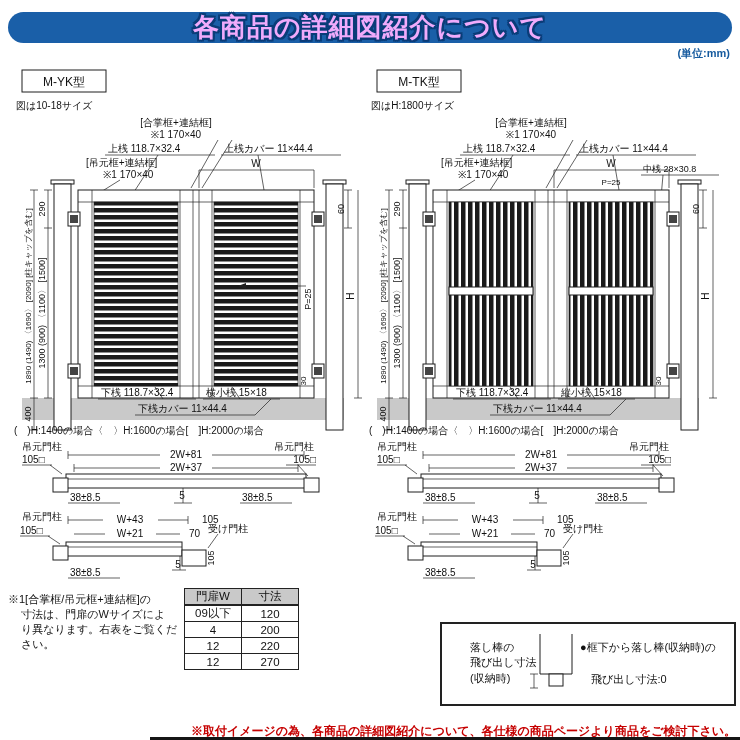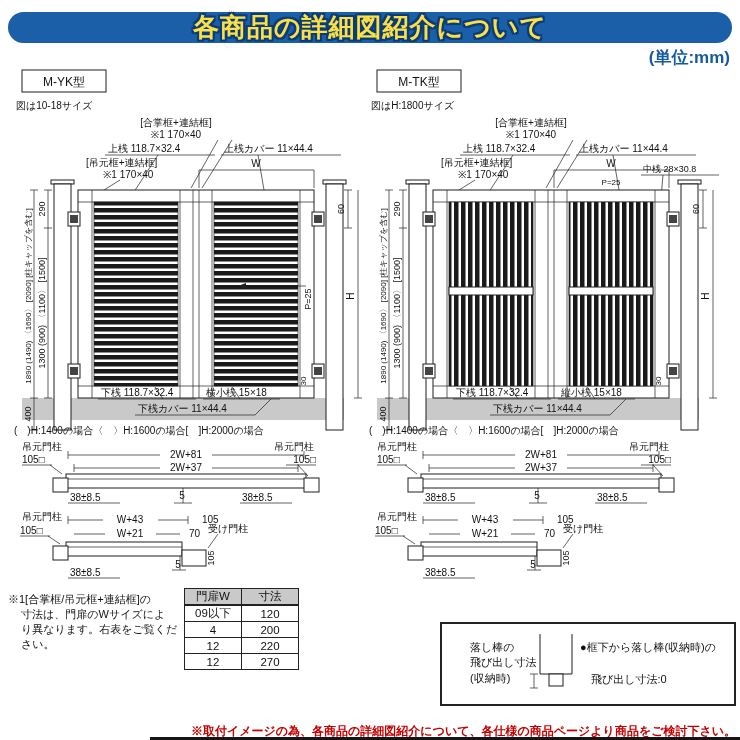--- a/index.html
+++ b/index.html
@@ -1,23 +1,23 @@
 <!DOCTYPE html>
 <html><head>
 <meta charset="utf-8">
 <style>
   html,body{margin:0;padding:0;background:#fff;}
   #page{position:relative;width:740px;height:740px;background:#fff;overflow:hidden;
         font-family:"Liberation Sans",sans-serif;color:#111;}
   .banner{position:absolute;left:8px;top:12px;width:724px;height:31px;background:#1a5fa8;
           border-radius:16px;display:flex;align-items:center;justify-content:center;}
-  .banner-title{color:#fde047;font-size:26px;font-weight:bold;letter-spacing:1px;white-space:nowrap;
+  .banner-title{color:#f0abfc;font-size:26px;font-weight:bold;letter-spacing:1px;white-space:nowrap;
           text-shadow:2px 2px 0 #0a3c78,-2px 2px 0 #0a3c78,2px -2px 0 #0a3c78,-2px -2px 0 #0a3c78,
                       0 2px 0 #0a3c78,0 -2px 0 #0a3c78,2px 0 0 #0a3c78,-2px 0 0 #0a3c78;}
-  .unit-note{position:absolute;right:10px;top:46px;color:#155a9e;font-size:17px;font-weight:bold;}
+  .unit-note{position:absolute;right:10px;top:46px;color:#155a9e;font-size:11px;font-weight:bold;}
   .col{position:absolute;top:68px;}
   svg text{fill:#111;font-family:"Liberation Sans",sans-serif;}
   .t8{font-size:8px}.t9{font-size:9px}.t10{font-size:10px}.t12{font-size:12px}
   .ln{stroke:#1f1f1f;stroke-width:1;fill:none}
   .lt{stroke:#1f1f1f;stroke-width:.7;fill:none}
   .wht{fill:#fff;stroke:#1f1f1f;stroke-width:1}
   .note1{position:absolute;left:8px;top:584px;width:178px;font-size:11px;line-height:1.35;margin-top:8px;}
   .note1 div{white-space:nowrap;}
   .note1 div + div{padding-left:13px;}
   .size-table{position:absolute;left:184px;top:588px;border-collapse:collapse;font-size:11.5px;padding-left:44px;}

